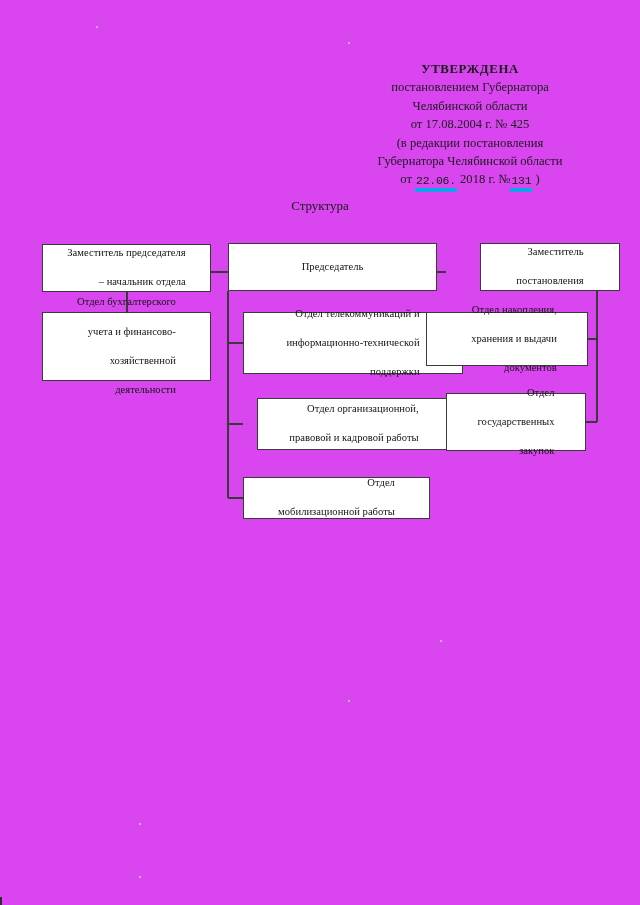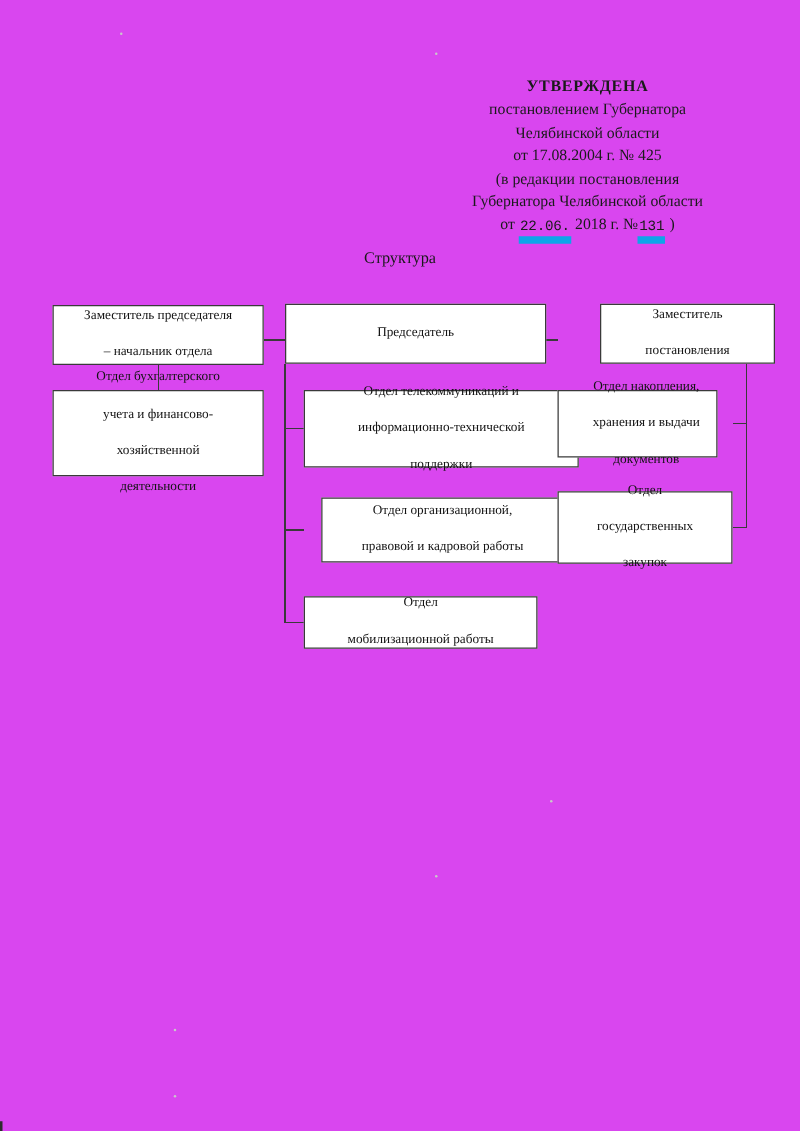--- a/index.html
+++ b/index.html
@@ -38,21 +38,21 @@
     letter-spacing: 0.6px;
     font-size: 12.8px;
   }
   .approval .line { white-space: nowrap; }
 
   
   .stamped {
     font-family: "Liberation Mono", "DejaVu Sans Mono", monospace;
     font-size: 11.4px;
     letter-spacing: -0.2px;
-    border-bottom: 6px solid #0ea5e9;
+    border-bottom: 4px solid #0ea5e9;
     padding: 0 1px 0 1px;
     display: inline-block;
     line-height: 13px;
     vertical-align: -1px;
   }
 
   
   .doc-title {
     position: absolute;
     left: 0;
@@ -80,30 +80,30 @@
     background: #ffffff;
     display: flex;
     align-items: center;
     justify-content: center;
     text-align: center;
     font-size: 10.6px;
     line-height: 14.6px;
     padding: 2px 5px;
     color: #141414;
   }
-  .node span { display: block; }
+  .node span { display: block; text-align: right; }
 
   
   #node-deputy-head   { left: 42px;  top: 244px; width: 169px; height: 48px; }
   #node-chairman      { left: 228px; top: 243px; width: 209px; height: 48px; }
   #node-deputy        { left: 446px; top: 243px; width: 140px; height: 48px; margin-left: 34px; }
 
   #node-accounting    { left: 42px;  top: 312px; width: 169px; height: 69px; }
   #node-telecom       { left: 243px; top: 312px; width: 220px; height: 62px; }
-  #node-storage       { left: 446px; top: 312px; width: 128px; height: 54px; padding-left: 19px; }
+  #node-storage       { left: 426px; top: 312px; width: 162px; height: 54px; padding-left: 19px; }
 
   #node-legal         { left: 257px; top: 398px; width: 194px; height: 52px; }
   #node-procurement   { left: 446px; top: 393px; width: 140px; height: 58px; }
 
   #node-mobilization  { left: 243px; top: 477px; width: 187px; height: 42px; }
 
   
   .speckle {
     position: absolute;
     background: #c9c9c9;

